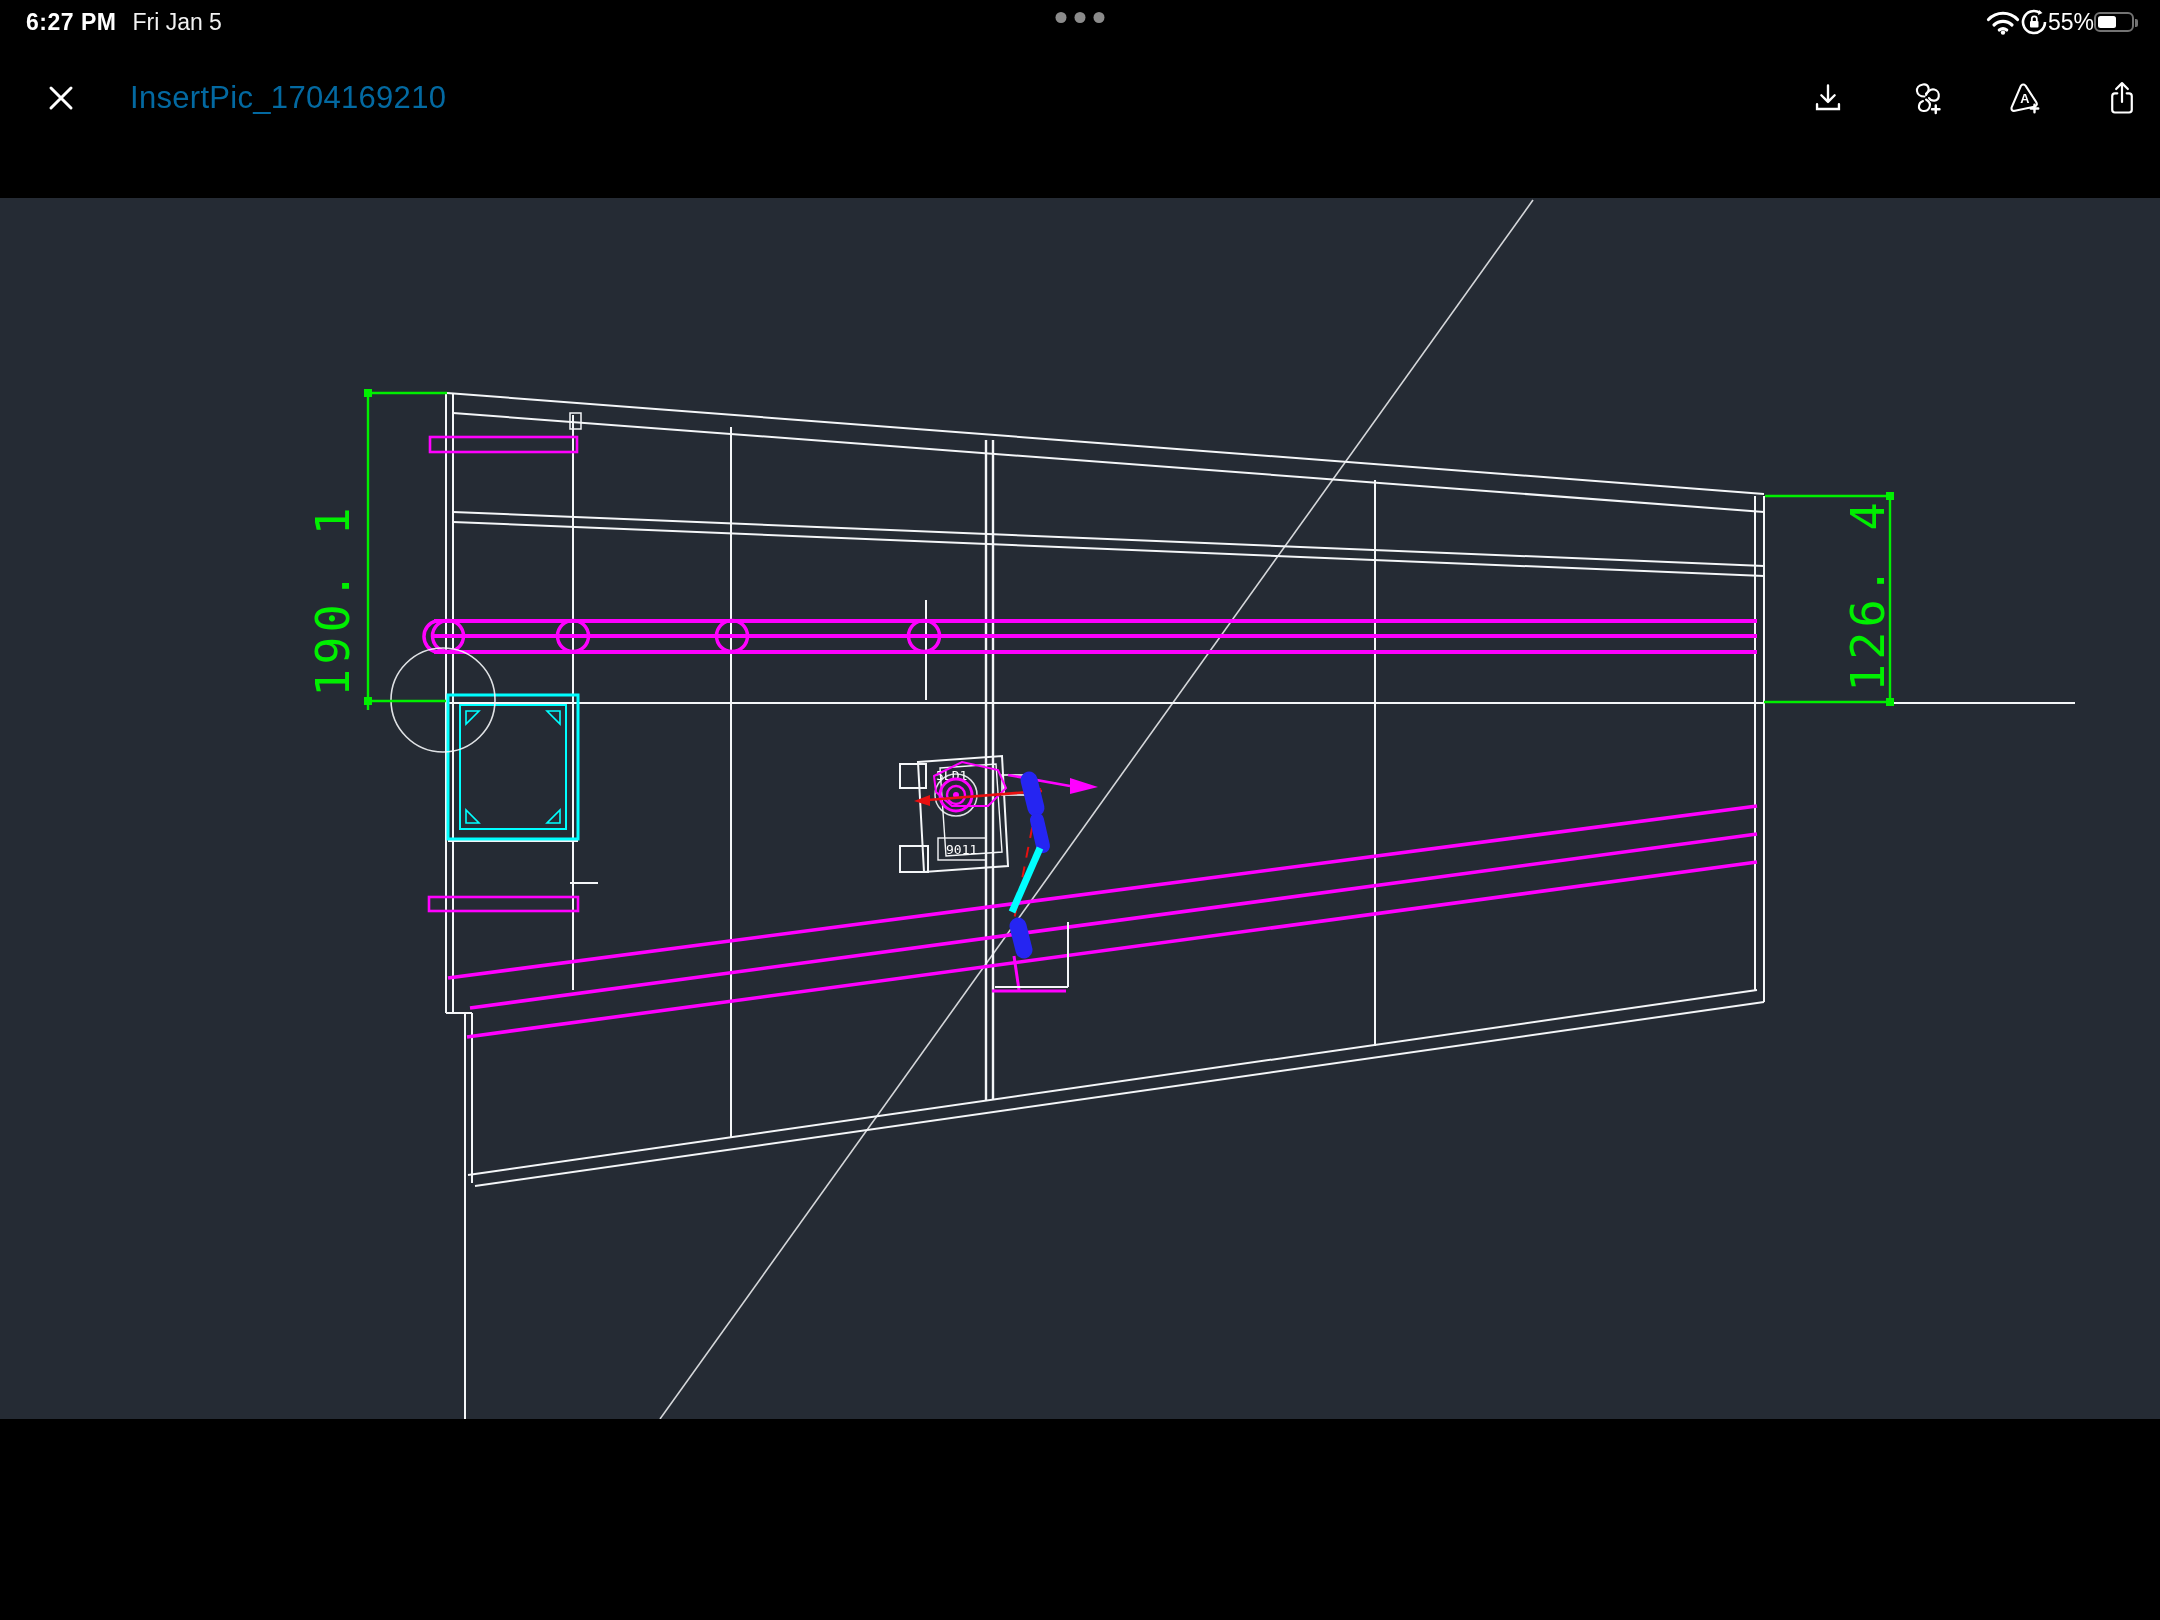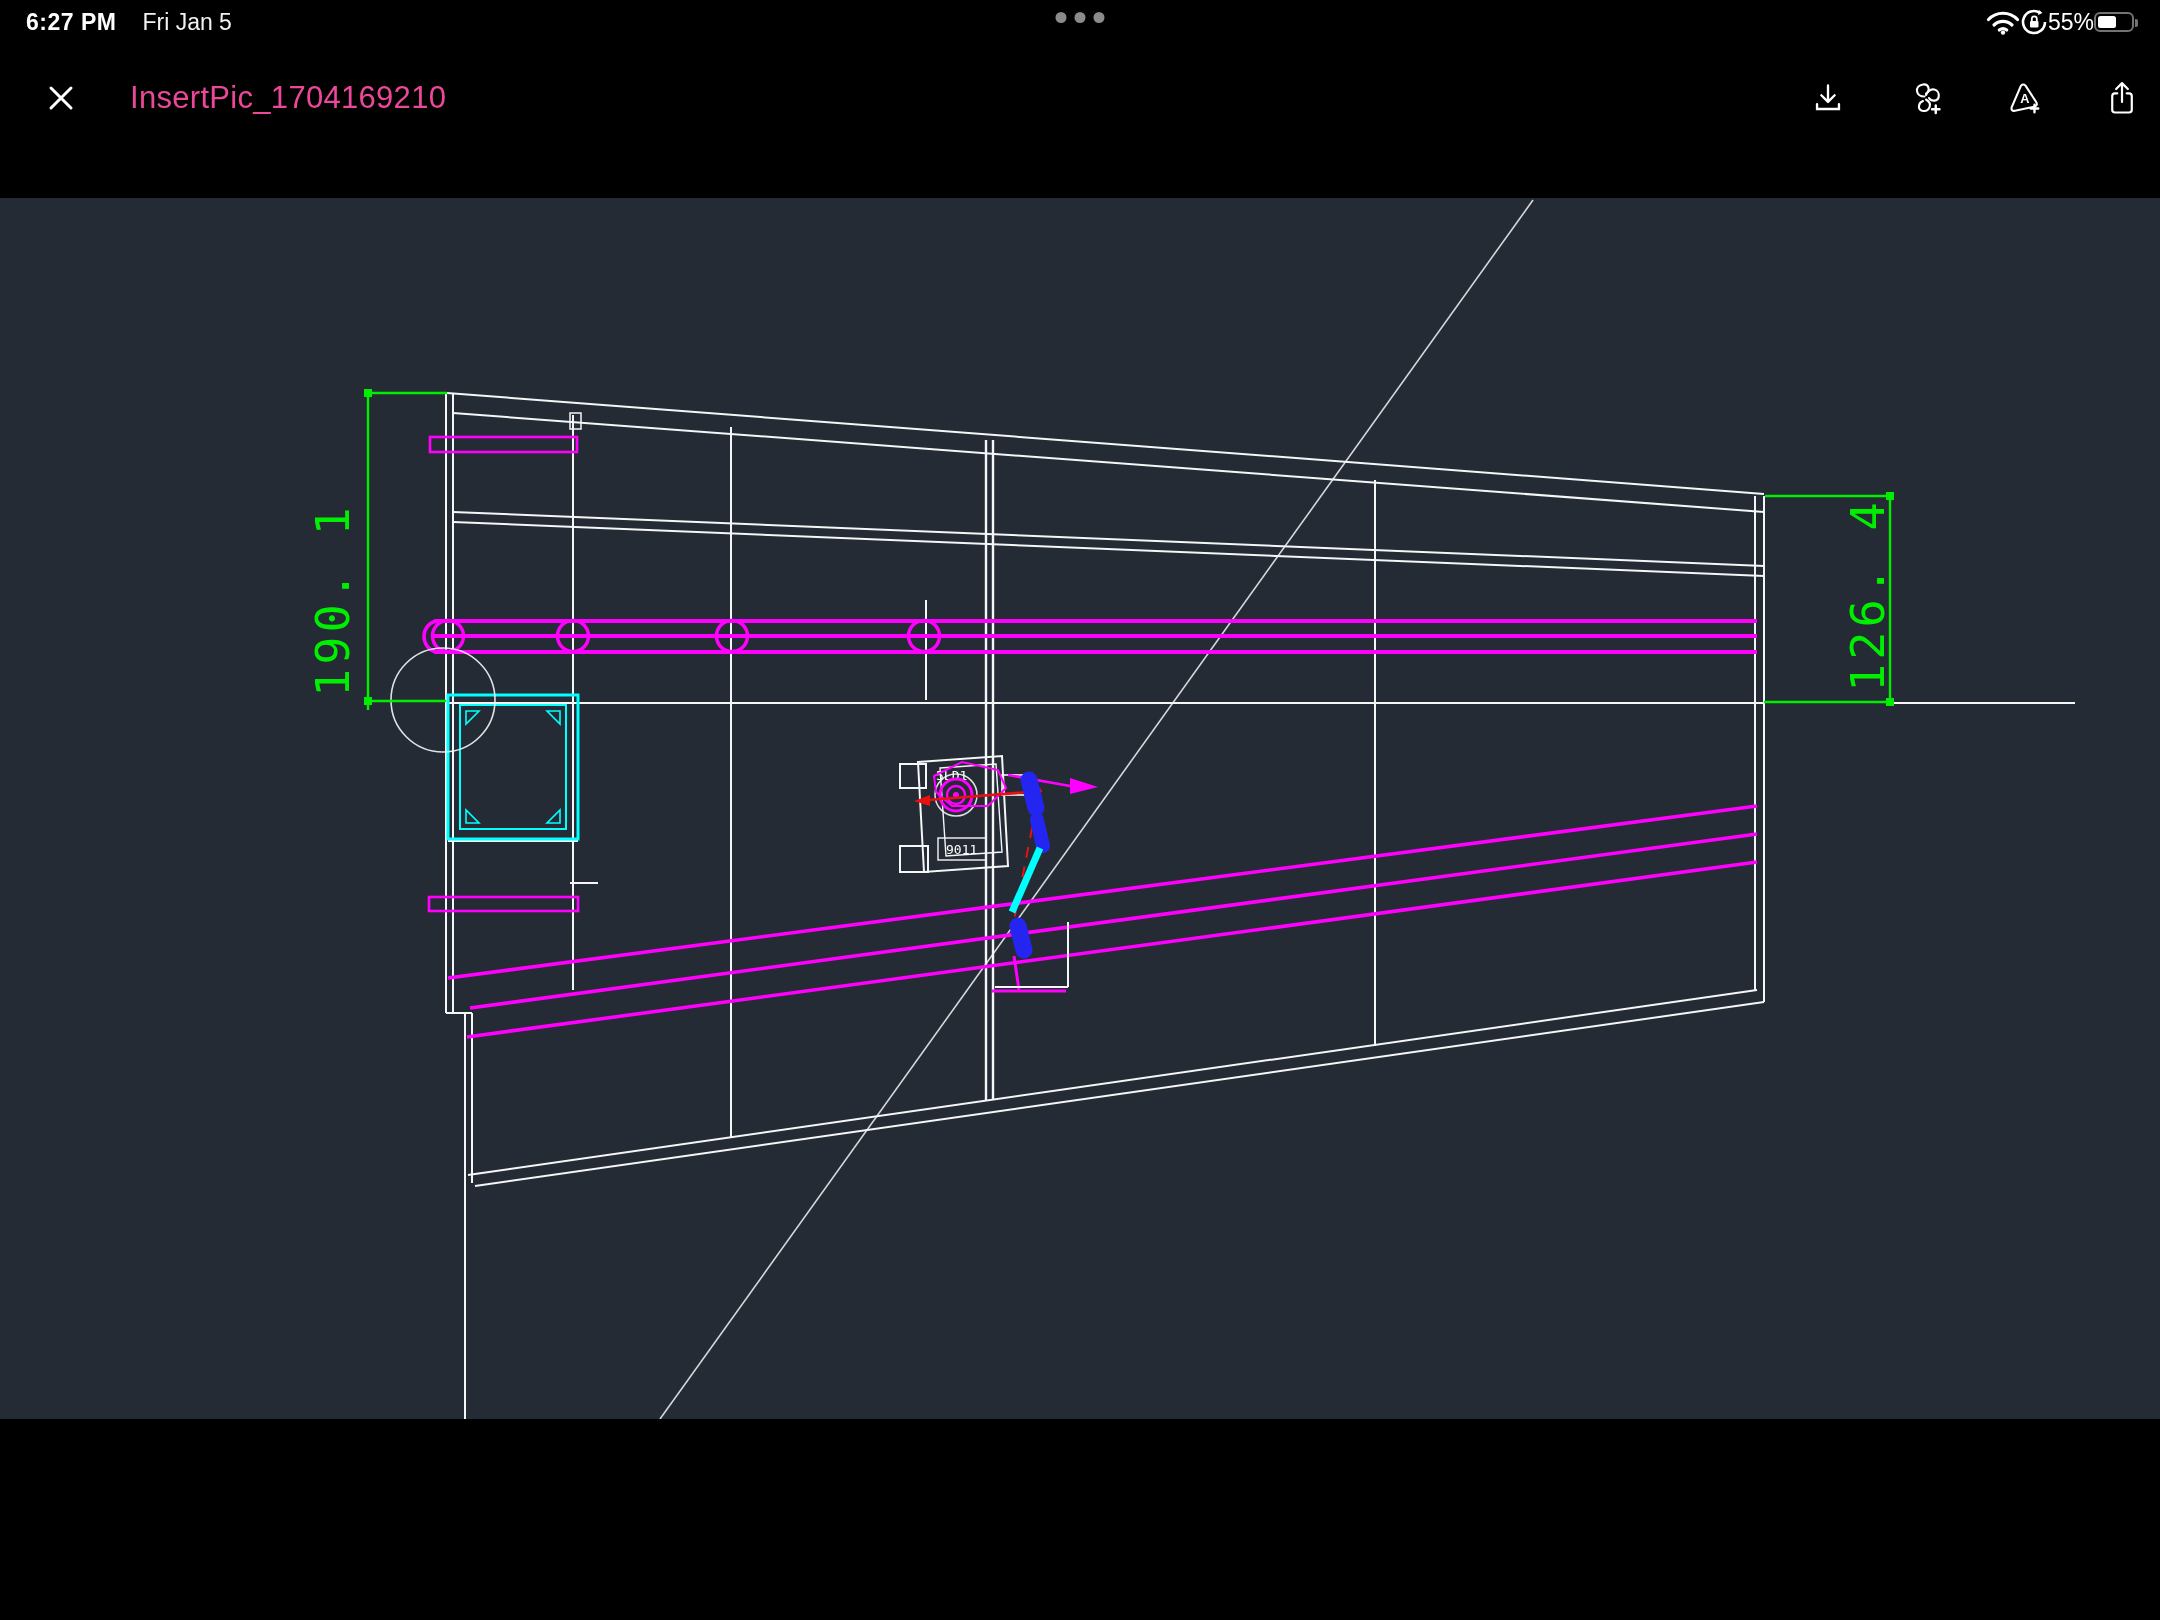--- a/index.html
+++ b/index.html
@@ -3,39 +3,39 @@
 <meta charset="utf-8">
 <style>
   html,body{margin:0;padding:0;background:#000;}
   body{width:2160px;height:1620px;position:relative;overflow:hidden;
        font-family:"Liberation Sans", sans-serif;color:#fff;}
 
   
   .status-bar{position:absolute;top:0;left:0;width:100%;height:44px;
     display:flex;align-items:center;justify-content:space-between;
     padding:0 26px;box-sizing:border-box;font-size:23px;}
-  .status-left{display:flex;gap:26px;align-items:center;}
+  .status-left{display:flex;gap:16px;align-items:center;}
   .status-time{font-weight:700;letter-spacing:.5px;}
   .status-date{font-weight:400;color:#f2f2f2;}
   .status-dots{position:absolute;left:50%;top:12px;transform:translateX(-50%);
     display:flex;gap:8px;}
   .status-dots i{width:11px;height:11px;border-radius:50%;background:#8b8b8b;display:block;}
   .status-right{display:flex;align-items:center;}
   .battery{position:relative;width:40px;height:20px;border:2px solid rgba(255,255,255,.45);
     border-radius:6px;display:flex;align-items:center;padding:2px;box-sizing:border-box;}
   .battery-fill{height:100%;background:#fff;border-radius:2.5px;width:55%;}
   .battery-nub{position:absolute;right:-6px;top:5px;width:3px;height:8px;
     background:rgba(255,255,255,.45);border-radius:0 2px 2px 0;}
 
   
   .toolbar{position:absolute;top:52px;left:0;width:100%;height:92px;
     display:flex;align-items:center;padding:0 14px 0 38px;box-sizing:border-box;}
   .tb-btn{background:none;border:none;padding:6px;cursor:pointer;display:flex;
     align-items:center;justify-content:center;}
-  .tb-title{font-size:31px;color:#ec4899;margin-left:46px;font-weight:400;
+  .tb-title{font-size:31px;color:#0369a1;margin-left:46px;font-weight:400;
     letter-spacing:.3px;flex:1;text-align:left;}
   .tb-actions{display:flex;align-items:center;gap:50px;margin-left:auto;}
   .tb-actions .tb-btn{width:48px;height:48px;}
   svg.icon{display:block;}
 
   
   .content{position:absolute;top:198px;left:0;width:2160px;height:1221px;
     background:var(--cad-bg,#252b34);}
   .cad{width:100%;height:100%;display:block;}
   .w{stroke:var(--cad-line,#f4f6f8);fill:none;}

